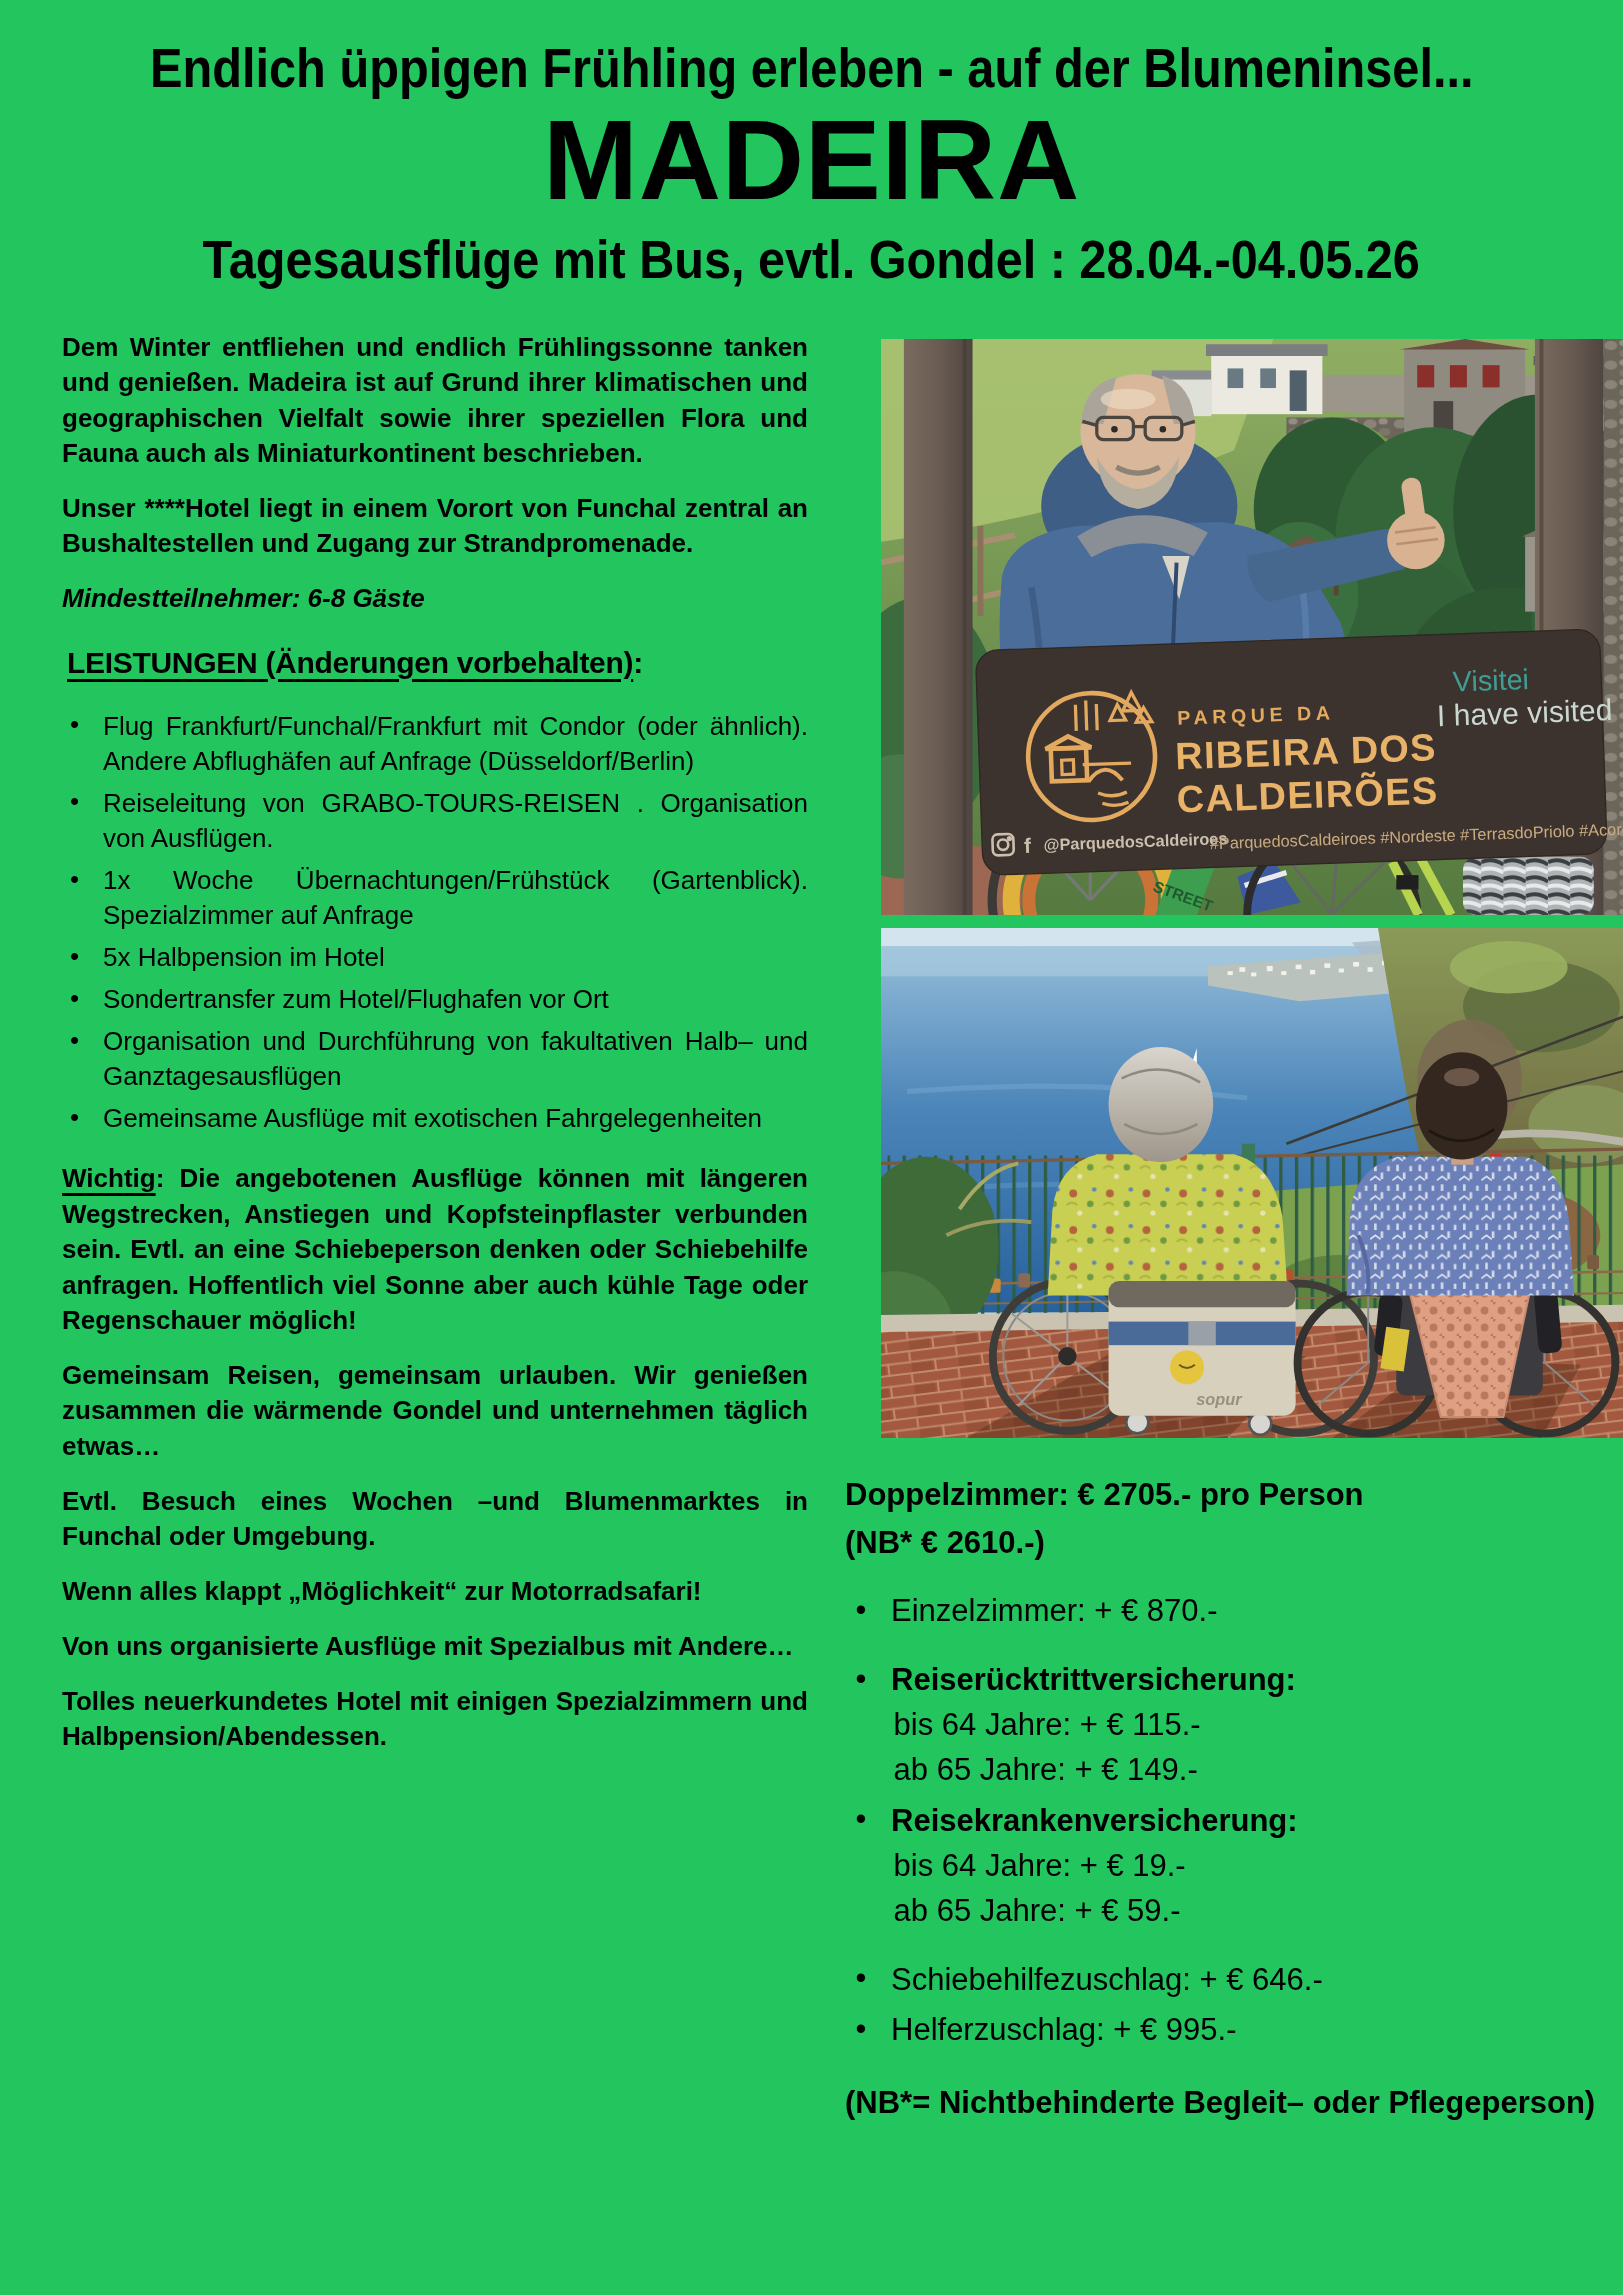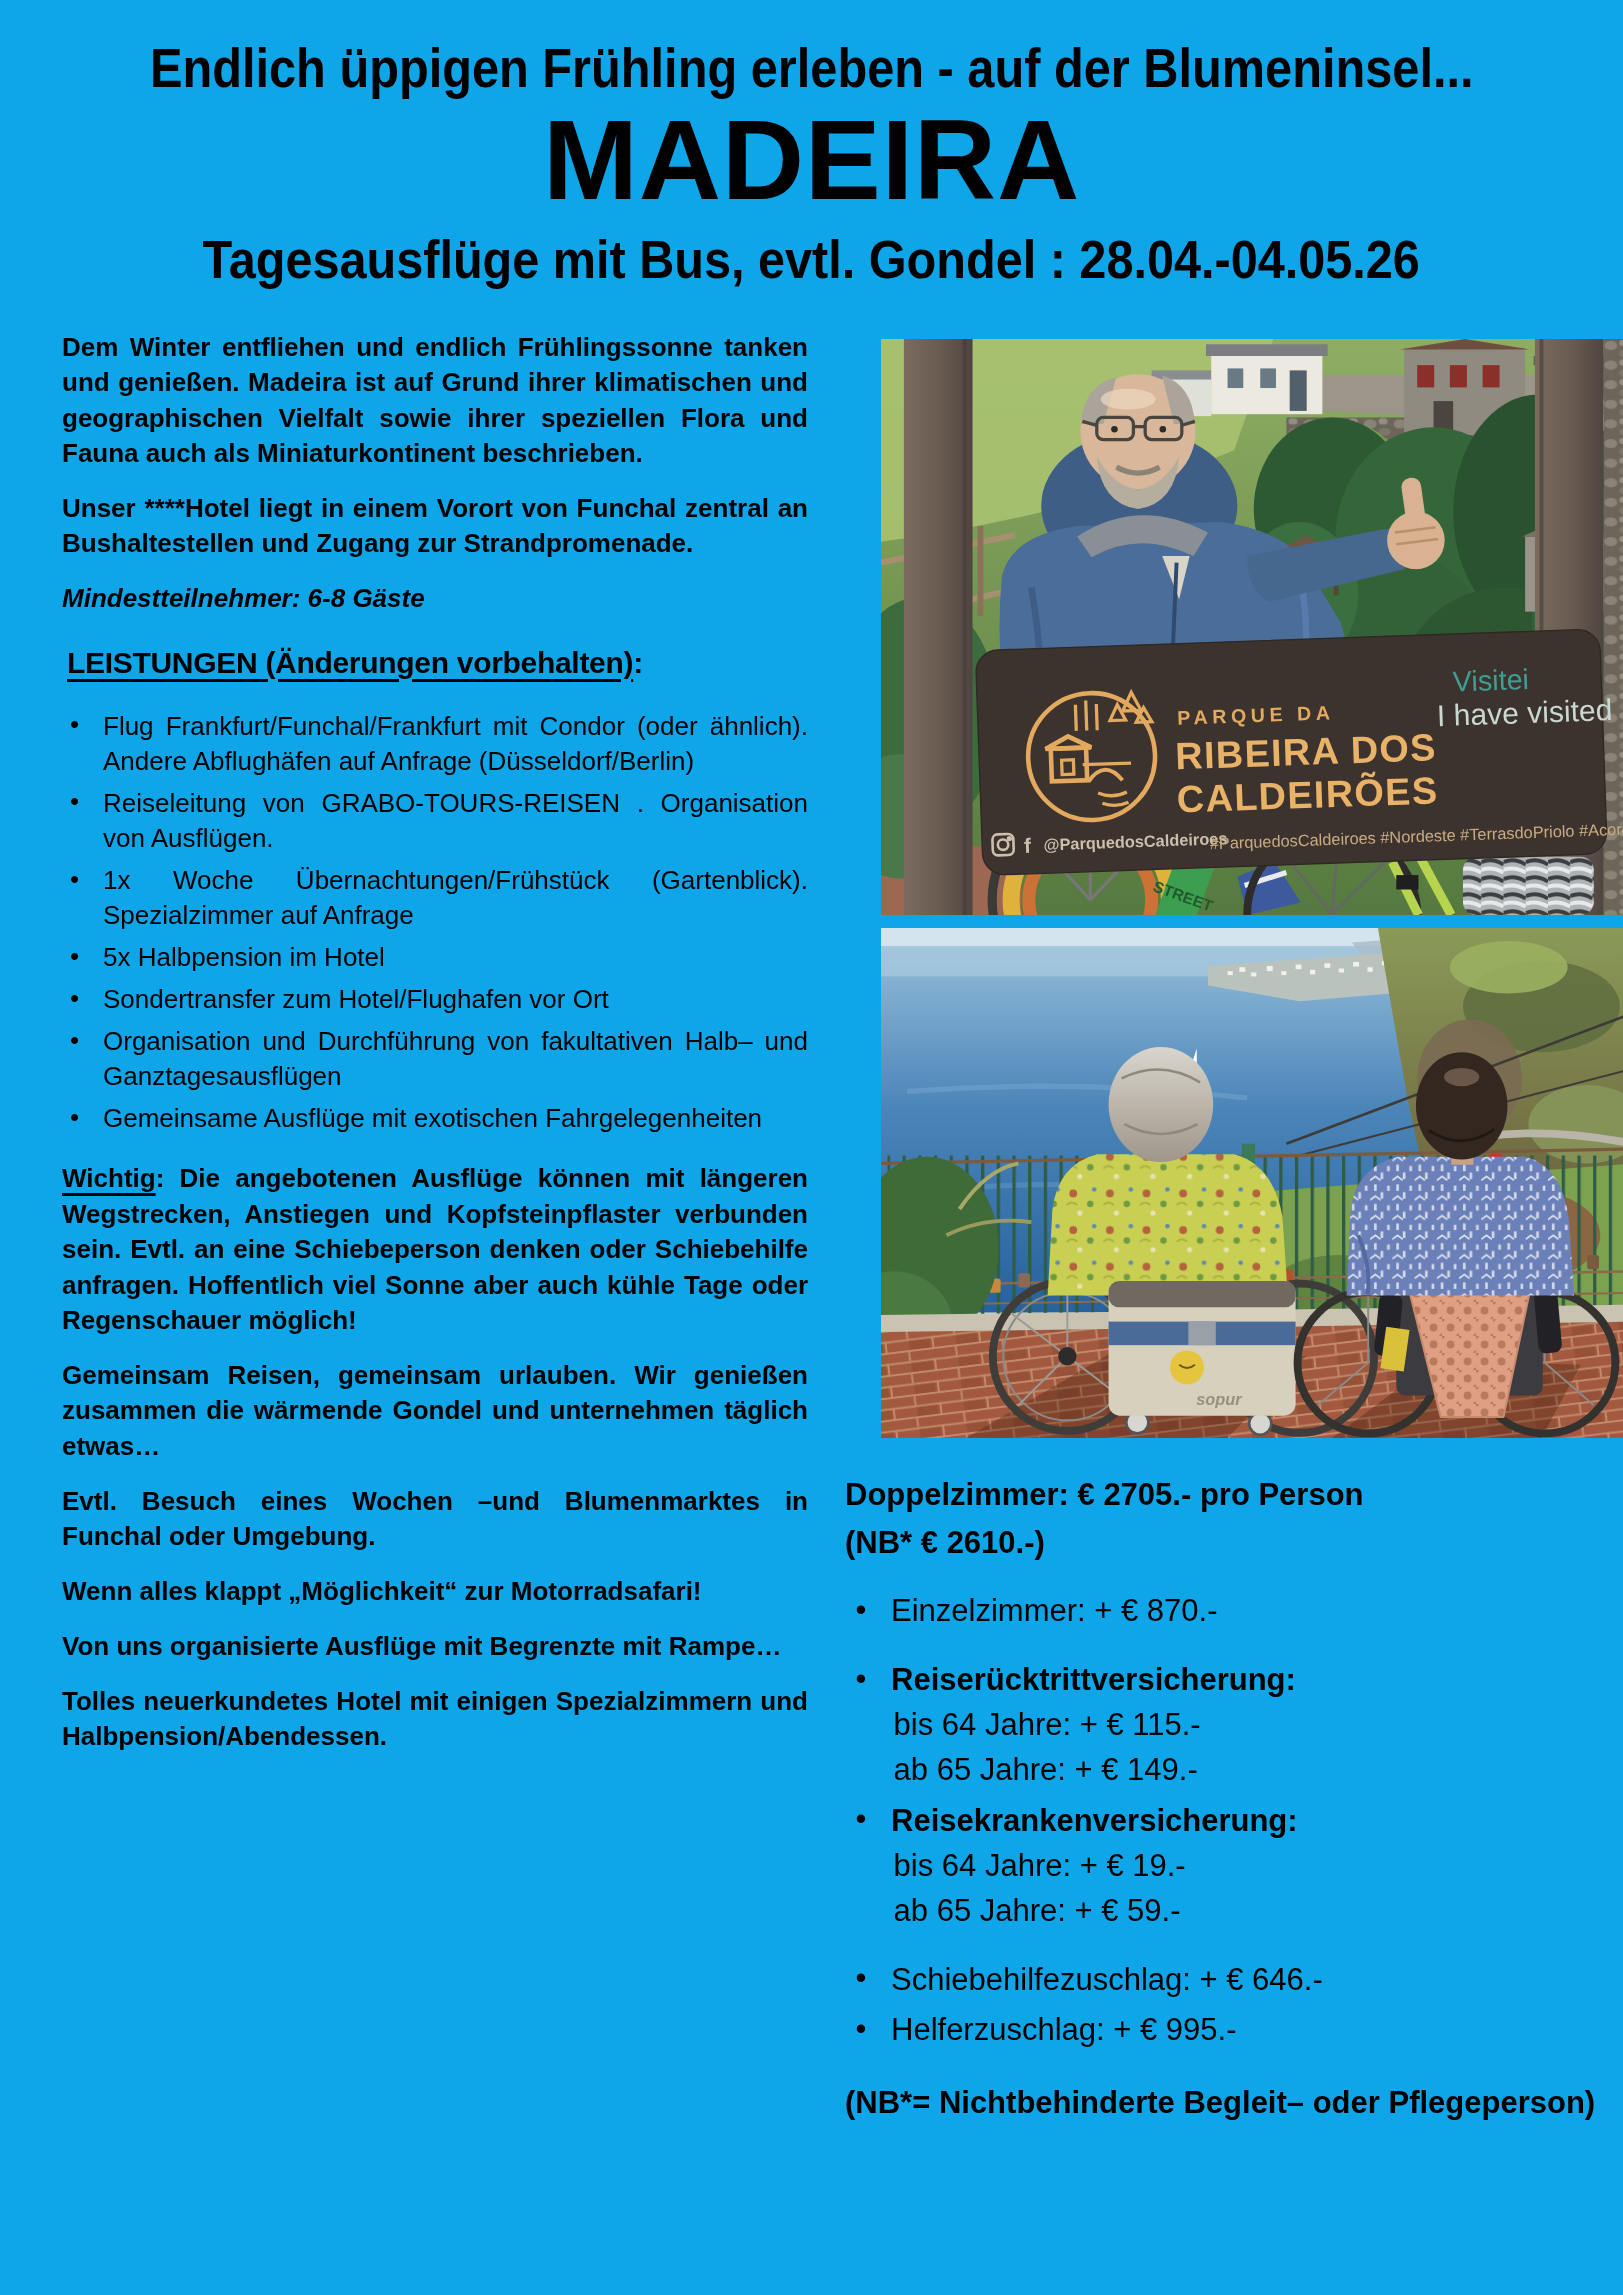--- a/index.html
+++ b/index.html
@@ -1,18 +1,18 @@
 <!DOCTYPE html>
 <html style="font-size:10.5px"><head>
 <meta charset="utf-8">
 <style>
   html,body{margin:0;padding:0}
   body{width:1623px;height:2295px;position:relative;background:#fff;color:#000;
        font-family:"Liberation Sans",sans-serif;-webkit-font-smoothing:antialiased}
-  .page{position:absolute;inset:0;overflow:hidden;background:#0ea5e9}
+  .page{position:absolute;inset:0;overflow:hidden;background:#22c55e}
 
   
   header{position:absolute;top:0;left:0;width:100%;text-align:center}
   .hl{margin-top:35px;font-size:56px;font-weight:700;white-space:nowrap}
   .cond{display:inline-block;transform:scaleX(.87);transform-origin:center}
   .cond2{display:inline-block;transform:scaleX(.90);transform-origin:center}
   .ttl{font-size:114px;font-weight:700;line-height:1.04;margin-top:1.3px;letter-spacing:0.7px}
   .sub{font-size:54px;font-weight:700;margin-top:8px;white-space:nowrap}
 
   
@@ -69,21 +69,21 @@
       <li class="bli"><span>5x Halbpension im Hotel</span></li>
       <li class="bli"><span>Sondertransfer zum Hotel/Flughafen vor Ort</span></li>
       <li class="bli"><span>Organisation und Durchführung von fakultativen Halb– und Ganztagesausflügen</span></li>
       <li class="bli"><span>Gemeinsame Ausflüge mit exotischen Fahrgelegenheiten</span></li>
     </ul>
 
     <p class="para bold j wichtig"><span class="u">Wichtig</span><span>: Die angebotenen Ausflüge können mit längeren Wegstrecken, Anstiegen und Kopfsteinpflaster verbunden sein. Evtl. an eine Schiebeperson denken oder Schiebehilfe anfragen. Hoffentlich viel Sonne aber auch kühle Tage oder Regenschauer möglich!</span></p>
     <p class="para bold j">Gemeinsam Reisen, gemeinsam urlauben. Wir genießen zusammen die wärmende Gondel und unternehmen täglich etwas…</p>
     <p class="para bold j">Evtl. Besuch eines Wochen –und Blumenmarktes in Funchal oder Umgebung.</p>
     <p class="para bold j">Wenn alles klappt „Möglichkeit“  zur Motorradsafari!</p>
-    <p class="para bold j">Von uns organisierte Ausflüge mit Begrenzte mit Rampe…</p>
+    <p class="para bold j">Von uns organisierte Ausflüge mit Spezialbus mit Andere…</p>
     <p class="para bold j">Tolles neuerkundetes Hotel mit einigen Spezialzimmern und Halbpension/Abendessen.</p>
   </section>
 
   <figure class="photo photo1">
     <svg viewBox="0 0 1150 881" preserveAspectRatio="none">
       <defs>
         <linearGradient id="hillG" x1="0" y1="0" x2="0" y2="1">
           <stop offset="0" stop-color="#8fae63"></stop>
             <stop offset="1" stop-color="#55793f"></stop>
         </linearGradient>

